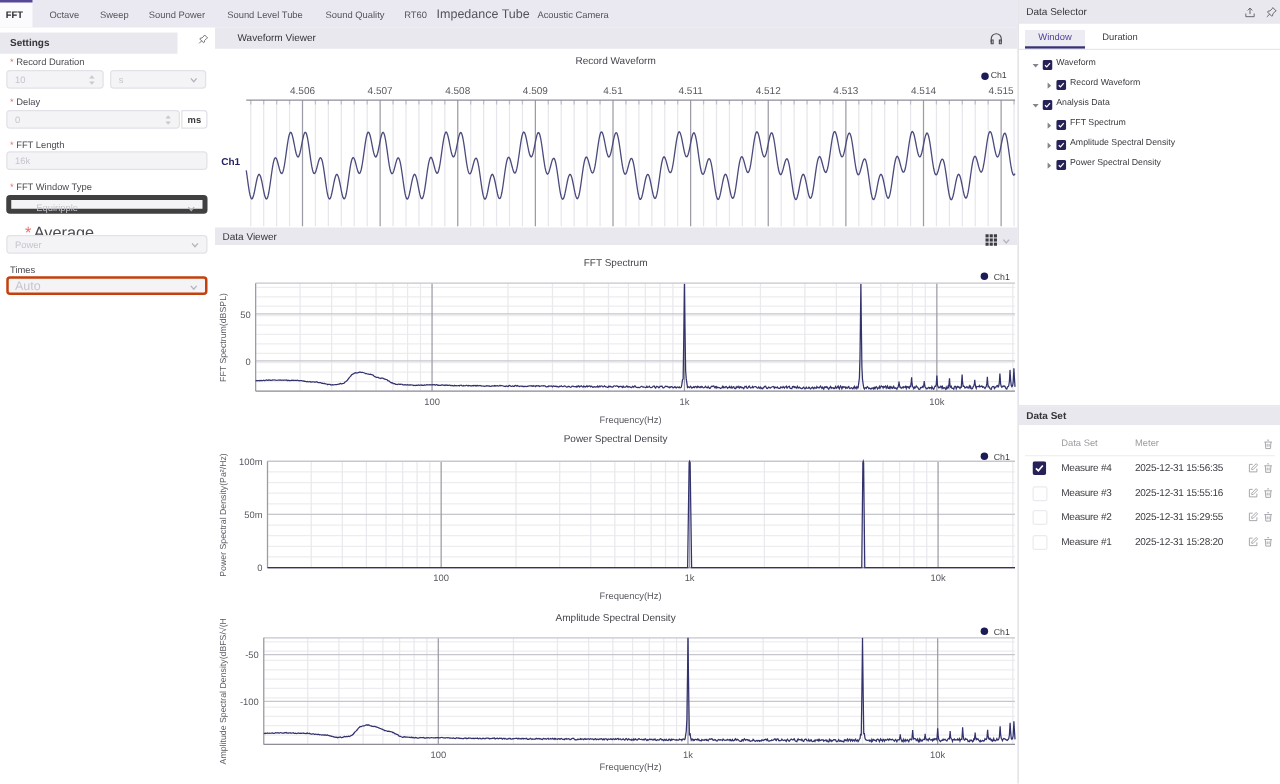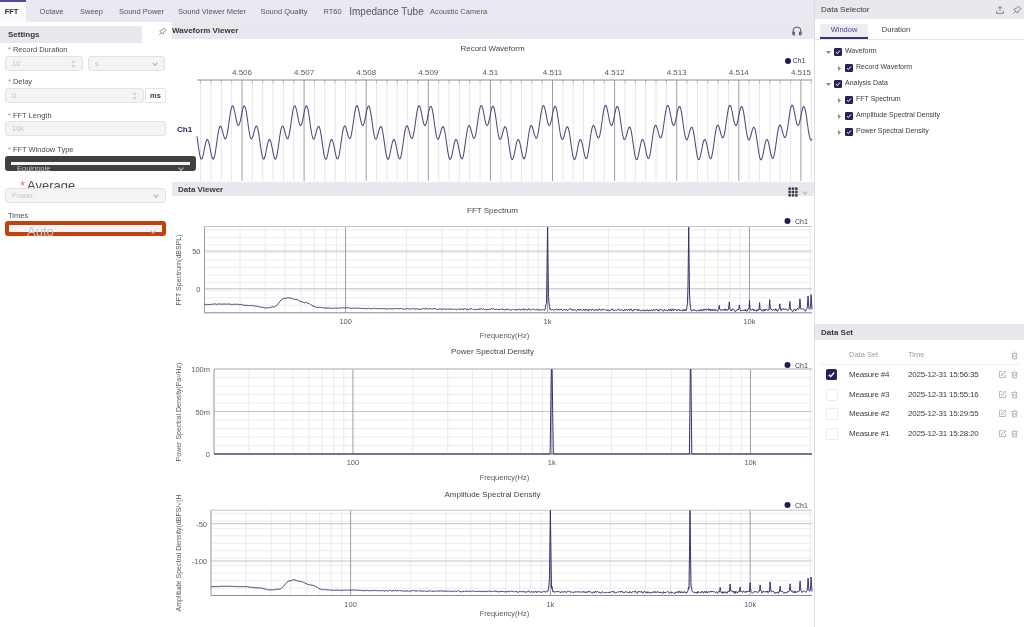--- a/index.html
+++ b/index.html
@@ -8,21 +8,21 @@
 <div style="position:absolute;top:0;left:51.5px;width:0;height:22px;line-height:23px;overflow:visible">
     <span style="position:absolute;transform:translateX(-50%);font-size:7.5px;color:#55545c;font-weight:400;white-space:nowrap">Octave</span>
   </div>
 <div style="position:absolute;top:0;left:91.5px;width:0;height:22px;line-height:23px;overflow:visible">
     <span style="position:absolute;transform:translateX(-50%);font-size:7.5px;color:#55545c;font-weight:400;white-space:nowrap">Sweep</span>
   </div>
 <div style="position:absolute;top:0;left:141.5px;width:0;height:22px;line-height:23px;overflow:visible">
     <span style="position:absolute;transform:translateX(-50%);font-size:7.5px;color:#55545c;font-weight:400;white-space:nowrap">Sound Power</span>
   </div>
 <div style="position:absolute;top:0;left:212px;width:0;height:22px;line-height:23px;overflow:visible">
-    <span style="position:absolute;transform:translateX(-50%);font-size:7.5px;color:#55545c;font-weight:400;white-space:nowrap">Sound Viewer Meter</span>
+    <span style="position:absolute;transform:translateX(-50%);font-size:7.5px;color:#55545c;font-weight:400;white-space:nowrap">Sound Level Tube</span>
   </div>
 <div style="position:absolute;top:0;left:284px;width:0;height:22px;line-height:23px;overflow:visible">
     <span style="position:absolute;transform:translateX(-50%);font-size:7.5px;color:#55545c;font-weight:400;white-space:nowrap">Sound Quality</span>
   </div>
 <div style="position:absolute;top:0;left:332.5px;width:0;height:22px;line-height:23px;overflow:visible">
     <span style="position:absolute;transform:translateX(-50%);font-size:7.5px;color:#55545c;font-weight:400;white-space:nowrap">RT60</span>
   </div>
 <div style="position:absolute;top:0;left:386.5px;width:0;height:22px;line-height:23px;overflow:visible">
     <span style="position:absolute;transform:translateX(-50%);font-size:10px;color:#55545c;font-weight:400;white-space:nowrap">Impedance Tube</span>
   </div>
@@ -52,38 +52,38 @@
 <div style="position:absolute;left:5px;top:88px;width:139px;height:15px;background:#f4f3f6;border:1px solid #e2e1e8;border-radius:3px;box-sizing:border-box;font-size:7.5px;color:#c6c5cd;line-height:13px;padding-left:6px">0<span style="position:absolute;right:5px;top:2px">
       <svg width="7" height="10" viewBox="0 0 10 16" fill="#c9c8d0">
         <path d="M1.5 6 5 2 8.5 6z"></path>
         <path d="M1.5 10 5 14 8.5 10z"></path>
       </svg>
     </span></div>
 <div style="position:absolute;left:145px;top:88px;width:21px;height:15px;background:#fff;border:1px solid #e2e1e8;border-radius:0 3px 3px 0;box-sizing:border-box;font-size:7.5px;color:#3a393f;font-weight:700;text-align:center;line-height:13px">ms</div>
 <div style="position:absolute;left:8px;top:111px;font-size:7.5px;color:#4b4a52"><span style="color:#ec6a6e;margin-right:2px">*</span>FFT Length</div>
 <div style="position:absolute;left:5px;top:121px;width:161px;height:15px;background:#f4f3f6;border:1px solid #e2e1e8;border-radius:3px;box-sizing:border-box;font-size:7.5px;color:#c6c5cd;line-height:13px;padding-left:6px">16k</div>
 <div style="position:absolute;left:8px;top:145px;font-size:7.5px;color:#4b4a52"><span style="color:#ec6a6e;margin-right:2px">*</span>FFT Window Type</div>
-<div style="position:absolute;left:5px;top:156px;width:191px;height:15px;background:#f4f3f6;border:6px solid #404040;border-radius:3px;box-sizing:border-box;font-size:7.5px;color:#c6c5cd;line-height:13px;padding-left:6px">Equiripple<span style="position:absolute;right:5px;top:3px">
+<div style="position:absolute;left:5px;top:156px;width:161px;height:15px;background:#f4f3f6;border:4px solid #404040;border-radius:3px;box-sizing:border-box;font-size:7.5px;color:#c6c5cd;line-height:13px;padding-left:20px">Equiripple<span style="position:absolute;right:5px;top:3px">
       <svg width="8" height="8" viewBox="0 0 12 12" fill="none" stroke="#b5b4bd" stroke-width="1.6">
         <path d="M2.5 4 6 8 9.5 4"></path>
       </svg>
     </span></div>
 <div style="position:absolute;left:20px;top:178px;font-size:13px;color:#4b4a52"><span style="color:#ec6a6e;margin-right:2px">*</span>Average</div>
 <div style="position:absolute;left:5px;top:188px;width:161px;height:15px;background:#f4f3f6;border:1px solid #e2e1e8;border-radius:3px;box-sizing:border-box;font-size:7.5px;color:#c6c5cd;line-height:13px;padding-left:6px">Power<span style="position:absolute;right:5px;top:3px">
       <svg width="8" height="8" viewBox="0 0 12 12" fill="none" stroke="#b5b4bd" stroke-width="1.6">
         <path d="M2.5 4 6 8 9.5 4"></path>
       </svg>
     </span></div>
 <div style="position:absolute;left:8px;top:211px;font-size:7.5px;color:#4b4a52">Times</div>
-<div style="position:absolute;left:5px;top:221px;width:161px;height:15px;background:#f4f3f6;border:4px solid #c2410c;border-radius:3px;box-sizing:border-box;font-size:13px;color:#c6c5cd;line-height:13px;padding-left:18px">Auto<span style="position:absolute;right:5px;top:3px">
+<div style="position:absolute;left:5px;top:221px;width:161px;height:15px;background:#f4f3f6;border:2px solid #c2410c;border-radius:3px;box-sizing:border-box;font-size:10px;color:#c6c5cd;line-height:13px;padding-left:5px">Auto<span style="position:absolute;right:5px;top:3px">
       <svg width="8" height="8" viewBox="0 0 12 12" fill="none" stroke="#b5b4bd" stroke-width="1.6">
         <path d="M2.5 4 6 8 9.5 4"></path>
       </svg>
     </span></div>
-<div class="hdr" style="left:172px;top:22px;width:642px;height:17px;line-height:18px"><span style="margin-left:0;font-weight:700">Waveform Viewer</span></div>
+<div class="hdr" style="left:172px;top:22px;width:642px;height:17px;line-height:18px"><span style="margin-left:18px;font-weight:400">Waveform Viewer</span></div>
 <div style="position:absolute;left:791px;top:25px">
     <svg width="12" height="12" viewBox="0 0 24 24" fill="none" stroke="#4c4b53" stroke-width="1.8">
       <path d="M4 18v-6a8 8 0 0 1 16 0v6"></path>
       <path d="M4 14h3v6H4zM17 14h3v6h-3z"></path>
     </svg>
   </div>
 <div style="position:absolute;left:172px;top:38px;width:641px;height:144px">
     <svg width="641" height="144" viewBox="0 0 641 144" style="position:absolute;left:0;top:0">
       <line x1="28.60" y1="42.0" x2="28.60" y2="143.0" stroke="#e7e6ec" stroke-width="1"></line>
       <line x1="28.60" y1="42.0" x2="28.60" y2="45.5" stroke="#c0bfc8" stroke-width="1"></line>
@@ -208,21 +208,21 @@
       <text x="628.9" y="37" font-size="8" fill="#5a5962" text-anchor="middle" font-family="Liberation Sans, sans-serif">4.515</text>
       <path d="M25.0,98.3 L25.5,101.8 L26.0,105.4 L26.5,109.1 L27.0,112.5 L27.5,115.5 L28.0,117.9 L28.5,119.7 L29.0,120.8 L29.5,121.1 L30.0,120.7 L30.5,119.5 L31.0,117.8 L31.5,115.6 L32.0,113.1 L32.5,110.5 L33.0,107.9 L33.5,105.6 L34.0,103.7 L34.5,102.4 L35.0,101.6 L35.5,101.6 L36.0,102.2 L36.5,103.4 L37.0,105.2 L37.5,107.4 L38.0,110.0 L38.5,112.6 L39.0,115.1 L39.5,117.4 L40.0,119.3 L40.5,120.5 L41.0,121.2 L41.5,121.0 L42.0,120.1 L42.5,118.5 L43.0,116.2 L43.5,113.3 L44.0,110.0 L44.5,106.4 L45.0,102.7 L45.5,99.2 L46.0,95.9 L46.5,93.1 L47.0,90.9 L47.5,89.3 L48.0,88.4 L48.5,88.2 L49.0,88.7 L49.5,89.8 L50.0,91.4 L50.5,93.2 L51.0,95.1 L51.5,97.0 L52.0,98.7 L52.5,100.0 L53.0,100.7 L53.5,100.8 L54.0,100.2 L54.5,98.9 L55.0,96.9 L55.5,94.3 L56.0,91.2 L56.5,87.8 L57.0,84.1 L57.5,80.5 L58.0,77.1 L58.5,74.0 L59.0,71.4 L59.5,69.5 L60.0,68.3 L60.5,67.9 L61.0,68.2 L61.5,69.2 L62.0,70.9 L62.5,73.0 L63.0,75.4 L63.5,78.0 L64.0,80.6 L64.5,83.0 L65.0,85.0 L65.5,86.4 L66.0,87.3 L66.5,87.5 L67.0,87.0 L67.5,85.9 L68.0,84.2 L68.5,82.0 L69.0,79.5 L69.5,76.9 L70.0,74.3 L70.5,72.0 L71.0,70.1 L71.5,68.7 L72.0,67.9 L72.5,67.9 L73.0,68.7 L73.5,70.2 L74.0,72.4 L74.5,75.2 L75.0,78.5 L75.5,82.0 L76.0,85.7 L76.5,89.3 L77.0,92.6 L77.5,95.5 L78.0,97.9 L78.5,99.6 L79.0,100.6 L79.5,100.8 L80.0,100.5 L80.5,99.5 L81.0,98.0 L81.5,96.2 L82.0,94.3 L82.5,92.3 L83.0,90.6 L83.5,89.3 L84.0,88.4 L84.5,88.2 L85.0,88.7 L85.5,89.8 L86.0,91.7 L86.5,94.2 L87.0,97.3 L87.5,100.7 L88.0,104.3 L88.5,107.9 L89.0,111.4 L89.5,114.6 L90.0,117.2 L90.5,119.3 L91.0,120.6 L91.5,121.2 L92.0,121.0 L92.5,120.1 L93.0,118.5 L93.5,116.4 L94.0,114.0 L94.5,111.4 L95.0,108.8 L95.5,106.4 L96.0,104.4 L96.5,102.8 L97.0,101.8 L97.5,101.5 L98.0,101.9 L98.5,102.9 L99.0,104.5 L99.5,106.6 L100.0,109.0 L100.5,111.6 L101.0,114.2 L101.5,116.6 L102.0,118.6 L102.5,120.1 L103.0,121.0 L103.5,121.1 L104.0,120.4 L104.5,119.1 L105.0,117.0 L105.5,114.2 L106.0,111.1 L106.5,107.5 L107.0,103.9 L107.5,100.3 L108.0,96.9 L108.5,93.9 L109.0,91.4 L109.5,89.6 L110.0,88.5 L110.5,88.1 L111.0,88.4 L111.5,89.2 L112.0,90.6 L112.5,92.4 L113.0,94.3 L113.5,96.3 L114.0,98.0 L114.5,99.5 L115.0,100.4 L115.5,100.7 L116.0,100.4 L116.5,99.3 L117.0,97.6 L117.5,95.2 L118.0,92.2 L118.5,88.9 L119.0,85.3 L119.5,81.7 L120.0,78.1 L120.5,74.9 L121.0,72.1 L121.5,70.0 L122.0,68.5 L122.5,67.8 L123.0,67.9 L123.5,68.7 L124.0,70.2 L124.5,72.1 L125.0,74.5 L125.5,77.1 L126.0,79.7 L126.5,82.2 L127.0,84.3 L127.5,86.0 L128.0,87.1 L128.5,87.5 L129.0,87.3 L129.5,86.3 L130.0,84.8 L130.5,82.8 L131.0,80.4 L131.5,77.9 L132.0,75.3 L132.5,72.8 L133.0,70.8 L133.5,69.2 L134.0,68.2 L134.5,67.9 L135.0,68.4 L135.5,69.7 L136.0,71.7 L136.5,74.3 L137.0,77.4 L137.5,80.9 L138.0,84.5 L138.5,88.2 L139.0,91.6 L139.5,94.7 L140.0,97.2 L140.5,99.2 L141.0,100.4 L141.5,101.0 L142.0,100.8 L142.5,100.0 L143.0,98.7 L143.5,97.0 L144.0,95.1 L144.5,93.1 L145.0,91.3 L145.5,89.8 L146.0,88.8 L146.5,88.3 L147.0,88.6 L147.5,89.5 L148.0,91.1 L148.5,93.4 L149.0,96.3 L149.5,99.6 L150.0,103.1 L150.5,106.8 L151.0,110.3 L151.5,113.6 L152.0,116.5 L152.5,118.7 L153.0,120.3 L153.5,121.1 L154.0,121.2 L154.5,120.5 L155.0,119.2 L155.5,117.3 L156.0,115.0 L156.5,112.4 L157.0,109.8 L157.5,107.3 L158.0,105.1 L158.5,103.3 L159.0,102.1 L159.5,101.5 L160.0,101.7 L160.5,102.4 L161.0,103.9 L161.5,105.8 L162.0,108.1 L162.5,110.7 L163.0,113.3 L163.5,115.7 L164.0,117.9 L164.5,119.6 L165.0,120.7 L165.5,121.0 L166.0,120.7 L166.5,119.5 L167.0,117.7 L167.5,115.2 L168.0,112.1 L168.5,108.7 L169.0,105.1 L169.5,101.4 L170.0,97.9 L170.5,94.8 L171.0,92.1 L171.5,90.1 L172.0,88.7 L172.5,88.0 L173.0,88.0 L173.5,88.7 L174.0,90.0 L174.5,91.6 L175.0,93.5 L175.5,95.4 L176.0,97.3 L176.5,98.9 L177.0,100.0 L177.5,100.6 L178.0,100.5 L178.5,99.7 L179.0,98.1 L179.5,96.0 L180.0,93.2 L180.5,90.0 L181.0,86.5 L181.5,82.8 L182.0,79.2 L182.5,75.9 L183.0,73.0 L183.5,70.6 L184.0,68.9 L184.5,67.9 L185.0,67.7 L185.5,68.3 L186.0,69.5 L186.5,71.3 L187.0,73.6 L187.5,76.1 L188.0,78.8 L188.5,81.3 L189.0,83.6 L189.5,85.4 L190.0,86.7 L190.5,87.4 L191.0,87.4 L191.5,86.7 L192.0,85.4 L192.5,83.6 L193.0,81.3 L193.5,78.8 L194.0,76.2 L194.5,73.7 L195.0,71.5 L195.5,69.7 L196.0,68.5 L196.5,68.0 L197.0,68.2 L197.5,69.3 L198.0,71.0 L198.5,73.4 L199.0,76.4 L199.5,79.7 L200.0,83.4 L200.5,87.0 L201.0,90.5 L201.5,93.8 L202.0,96.5 L202.5,98.7 L203.0,100.2 L203.5,101.0 L204.0,101.1 L204.5,100.5 L205.0,99.4 L205.5,97.8 L206.0,95.9 L206.5,94.0 L207.0,92.1 L207.5,90.4 L208.0,89.2 L208.5,88.6 L209.0,88.5 L209.5,89.2 L210.0,90.6 L210.5,92.7 L211.0,95.3 L211.5,98.5 L212.0,102.0 L212.5,105.6 L213.0,109.2 L213.5,112.6 L214.0,115.6 L214.5,118.1 L215.0,119.9 L215.5,121.0 L216.0,121.3 L216.5,120.9 L217.0,119.8 L217.5,118.0 L218.0,115.9 L218.5,113.4 L219.0,110.7 L219.5,108.2 L220.0,105.8 L220.5,103.9 L221.0,102.5 L221.5,101.7 L222.0,101.5 L222.5,102.1 L223.0,103.3 L223.5,105.0 L224.0,107.2 L224.5,109.7 L225.0,112.3 L225.5,114.8 L226.0,117.1 L226.5,119.0 L227.0,120.3 L227.5,120.9 L228.0,120.8 L228.5,119.9 L229.0,118.3 L229.5,116.0 L230.0,113.1 L230.5,109.8 L231.0,106.2 L231.5,102.6 L232.0,99.0 L232.5,95.7 L233.0,92.9 L233.5,90.6 L234.0,88.9 L234.5,88.0 L235.0,87.8 L235.5,88.3 L236.0,89.3 L236.5,90.8 L237.0,92.7 L237.5,94.6 L238.0,96.5 L238.5,98.2 L239.0,99.5 L239.5,100.3 L240.0,100.4 L240.5,99.9 L241.0,98.6 L241.5,96.7 L242.0,94.1 L242.5,91.0 L243.0,87.6 L243.5,84.0 L244.0,80.4 L244.5,76.9 L245.0,73.8 L245.5,71.2 L246.0,69.3 L246.5,68.1 L247.0,67.6 L247.5,67.9 L248.0,68.9 L248.5,70.6 L249.0,72.7 L249.5,75.2 L250.0,77.8 L250.5,80.4 L251.0,82.8 L251.5,84.8 L252.0,86.3 L252.5,87.2 L253.0,87.5 L253.5,87.1 L254.0,86.0 L254.5,84.3 L255.0,82.2 L255.5,79.8 L256.0,77.2 L256.5,74.6 L257.0,72.3 L257.5,70.3 L258.0,68.9 L258.5,68.2 L259.0,68.2 L259.5,68.9 L260.0,70.4 L260.5,72.6 L261.0,75.4 L261.5,78.6 L262.0,82.2 L262.5,85.9 L263.0,89.5 L263.5,92.8 L264.0,95.7 L264.5,98.1 L265.0,99.9 L265.5,100.9 L266.0,101.3 L266.5,100.9 L267.0,100.0 L267.5,98.5 L268.0,96.7 L268.5,94.8 L269.0,92.9 L269.5,91.1 L270.0,89.7 L270.5,88.9 L271.0,88.6 L271.5,89.0 L272.0,90.2 L272.5,92.0 L273.0,94.5 L273.5,97.5 L274.0,100.8 L274.5,104.4 L275.0,108.1 L275.5,111.6 L276.0,114.7 L276.5,117.4 L277.0,119.5 L277.5,120.8 L278.0,121.4 L278.5,121.2 L279.0,120.3 L279.5,118.8 L280.0,116.7 L280.5,114.3 L281.0,111.7 L281.5,109.1 L282.0,106.6 L282.5,104.5 L283.0,102.9 L283.5,101.9 L284.0,101.5 L284.5,101.8 L285.0,102.8 L285.5,104.3 L286.0,106.4 L286.5,108.8 L287.0,111.3 L287.5,113.9 L288.0,116.3 L288.5,118.3 L289.0,119.8 L289.5,120.7 L290.0,120.9 L290.5,120.2 L291.0,118.9 L291.5,116.8 L292.0,114.1 L292.5,110.9 L293.0,107.4 L293.5,103.7 L294.0,100.1 L294.5,96.7 L295.0,93.7 L295.5,91.2 L296.0,89.3 L296.5,88.1 L297.0,87.7 L297.5,87.9 L298.0,88.8 L298.5,90.1 L299.0,91.9 L299.5,93.8 L300.0,95.7 L300.5,97.5 L301.0,99.0 L301.5,100.0 L302.0,100.3 L302.5,100.0 L303.0,99.0 L303.5,97.3 L304.0,94.9 L304.5,92.0 L305.0,88.7 L305.5,85.1 L306.0,81.5 L306.5,78.0 L307.0,74.8 L307.5,72.0 L308.0,69.8 L308.5,68.3 L309.0,67.6 L309.5,67.7 L310.0,68.4 L310.5,69.9 L311.0,71.9 L311.5,74.2 L312.0,76.8 L312.5,79.5 L313.0,82.0 L313.5,84.1 L314.0,85.9 L314.5,87.0 L315.0,87.5 L315.5,87.3 L316.0,86.4 L316.5,85.0 L317.0,83.0 L317.5,80.7 L318.0,78.1 L318.5,75.6 L319.0,73.1 L319.5,71.0 L320.0,69.4 L320.5,68.4 L321.0,68.2 L321.5,68.6 L322.0,69.9 L322.5,71.9 L323.0,74.5 L323.5,77.6 L324.0,81.0 L324.5,84.7 L325.0,88.3 L325.5,91.8 L326.0,94.9 L326.5,97.5 L327.0,99.5 L327.5,100.8 L328.0,101.4 L328.5,101.2 L329.0,100.5 L329.5,99.2 L330.0,97.5 L330.5,95.6 L331.0,93.7 L331.5,91.8 L332.0,90.3 L332.5,89.2 L333.0,88.8 L333.5,88.9 L334.0,89.8 L334.5,91.4 L335.0,93.7 L335.5,96.5 L336.0,99.7 L336.5,103.3 L337.0,106.9 L337.5,110.5 L338.0,113.8 L338.5,116.6 L339.0,118.9 L339.5,120.5 L340.0,121.4 L340.5,121.4 L341.0,120.8 L341.5,119.4 L342.0,117.5 L342.5,115.2 L343.0,112.7 L343.5,110.0 L344.0,107.5 L344.5,105.2 L345.0,103.4 L345.5,102.2 L346.0,101.5 L346.5,101.6 L347.0,102.3 L347.5,103.7 L348.0,105.6 L348.5,107.9 L349.0,110.4 L349.5,113.0 L350.0,115.4 L350.5,117.6 L351.0,119.3 L351.5,120.4 L352.0,120.8 L352.5,120.5 L353.0,119.3 L353.5,117.5 L354.0,115.0 L354.5,112.0 L355.0,108.5 L355.5,104.9 L356.0,101.2 L356.5,97.7 L357.0,94.5 L357.5,91.8 L358.0,89.7 L358.5,88.3 L359.0,87.6 L359.5,87.6 L360.0,88.3 L360.5,89.5 L361.0,91.1 L361.5,93.0 L362.0,94.9 L362.5,96.8 L363.0,98.4 L363.5,99.5 L364.0,100.1 L364.5,100.1 L365.0,99.3 L365.5,97.9 L366.0,95.7 L366.5,93.0 L367.0,89.8 L367.5,86.3 L368.0,82.7 L368.5,79.1 L369.0,75.7 L369.5,72.8 L370.0,70.4 L370.5,68.7 L371.0,67.7 L371.5,67.5 L372.0,68.0 L372.5,69.3 L373.0,71.1 L373.5,73.3 L374.0,75.9 L374.5,78.5 L375.0,81.1 L375.5,83.4 L376.0,85.3 L376.5,86.7 L377.0,87.4 L377.5,87.5 L378.0,86.8 L378.5,85.6 L379.0,83.8 L379.5,81.6 L380.0,79.1 L380.5,76.5 L381.0,74.0 L381.5,71.8 L382.0,70.0 L382.5,68.8 L383.0,68.3 L383.5,68.5 L384.0,69.5 L384.5,71.2 L385.0,73.6 L385.5,76.5 L386.0,79.9 L386.5,83.5 L387.0,87.2 L387.5,90.7 L388.0,94.0 L388.5,96.8 L389.0,99.0 L389.5,100.5 L390.0,101.4 L390.5,101.5 L391.0,101.0 L391.5,99.8 L392.0,98.3 L392.5,96.4 L393.0,94.5 L393.5,92.6 L394.0,90.9 L394.5,89.7 L395.0,89.0 L395.5,88.9 L396.0,89.6 L396.5,90.9 L397.0,92.9 L397.5,95.6 L398.0,98.7 L398.5,102.1 L399.0,105.8 L399.5,109.4 L400.0,112.8 L400.5,115.8 L401.0,118.3 L401.5,120.1 L402.0,121.2 L402.5,121.6 L403.0,121.2 L403.5,120.0 L404.0,118.3 L404.5,116.1 L405.0,113.6 L405.5,111.0 L406.0,108.4 L406.5,106.0 L407.0,104.0 L407.5,102.5 L408.0,101.7 L408.5,101.5 L409.0,102.0 L409.5,103.1 L410.0,104.9 L410.5,107.0 L411.0,109.5 L411.5,112.0 L412.0,114.5 L412.5,116.8 L413.0,118.7 L413.5,120.0 L414.0,120.7 L414.5,120.6 L415.0,119.7 L415.5,118.1 L416.0,115.8 L416.5,113.0 L417.0,109.7 L417.5,106.1 L418.0,102.4 L418.5,98.8 L419.0,95.5 L419.5,92.6 L420.0,90.3 L420.5,88.6 L421.0,87.6 L421.5,87.4 L422.0,87.8 L422.5,88.9 L423.0,90.3 L423.5,92.2 L424.0,94.1 L424.5,96.0 L425.0,97.7 L425.5,99.1 L426.0,99.9 L426.5,100.0 L427.0,99.5 L427.5,98.3 L428.0,96.4 L428.5,93.9 L429.0,90.8 L429.5,87.4 L430.0,83.8 L430.5,80.2 L431.0,76.8 L431.5,73.7 L432.0,71.1 L432.5,69.1 L433.0,67.9 L433.5,67.4 L434.0,67.7 L434.5,68.7 L435.0,70.3 L435.5,72.4 L436.0,74.9 L436.5,77.6 L437.0,80.2 L437.5,82.6 L438.0,84.7 L438.5,86.2 L439.0,87.2 L439.5,87.5 L440.0,87.1 L440.5,86.1 L441.0,84.5 L441.5,82.4 L442.0,80.0 L442.5,77.4 L443.0,74.9 L443.5,72.6 L444.0,70.6 L444.5,69.2 L445.0,68.4 L445.5,68.4 L446.0,69.1 L446.5,70.6 L447.0,72.8 L447.5,75.6 L448.0,78.8 L448.5,82.4 L449.0,86.0 L449.5,89.6 L450.0,93.0 L450.5,96.0 L451.0,98.4 L451.5,100.2 L452.0,101.3 L452.5,101.7 L453.0,101.4 L453.5,100.4 L454.0,99.0 L454.5,97.3 L455.0,95.3 L455.5,93.4 L456.0,91.6 L456.5,90.2 L457.0,89.3 L457.5,89.0 L458.0,89.4 L458.5,90.5 L459.0,92.3 L459.5,94.7 L460.0,97.7 L460.5,101.0 L461.0,104.6 L461.5,108.2 L462.0,111.7 L462.5,114.9 L463.0,117.6 L463.5,119.6 L464.0,121.0 L464.5,121.6 L465.0,121.5 L465.5,120.6 L466.0,119.0 L466.5,117.0 L467.0,114.6 L467.5,111.9 L468.0,109.3 L468.5,106.8 L469.0,104.7 L469.5,103.0 L470.0,101.9 L470.5,101.5 L471.0,101.7 L471.5,102.7 L472.0,104.2 L472.5,106.2 L473.0,108.5 L473.5,111.1 L474.0,113.6 L474.5,116.0 L475.0,118.0 L475.5,119.5 L476.0,120.4 L476.5,120.6 L477.0,120.0 L477.5,118.7 L478.0,116.6 L478.5,113.9 L479.0,110.7 L479.5,107.2 L480.0,103.6 L480.5,99.9 L481.0,96.5 L481.5,93.4 L482.0,90.9 L482.5,89.0 L483.0,87.8 L483.5,87.3 L484.0,87.5 L484.5,88.3 L485.0,89.6 L485.5,91.4 L486.0,93.3 L486.5,95.2 L487.0,97.0 L487.5,98.5 L488.0,99.5 L488.5,99.9 L489.0,99.7 L489.5,98.7 L490.0,97.0 L490.5,94.7 L491.0,91.8 L491.5,88.5 L492.0,85.0 L492.5,81.4 L493.0,77.8 L493.5,74.6 L494.0,71.8 L494.5,69.6 L495.0,68.1 L495.5,67.4 L496.0,67.4 L496.5,68.2 L497.0,69.6 L497.5,71.6 L498.0,74.0 L498.5,76.6 L499.0,79.2 L499.5,81.8 L500.0,84.0 L500.5,85.7 L501.0,86.9 L501.5,87.5 L502.0,87.4 L502.5,86.6 L503.0,85.1 L503.5,83.2 L504.0,80.9 L504.5,78.4 L505.0,75.8 L505.5,73.4 L506.0,71.3 L506.5,69.7 L507.0,68.7 L507.5,68.4 L508.0,68.9 L508.5,70.1 L509.0,72.0 L509.5,74.6 L510.0,77.7 L510.5,81.2 L511.0,84.9 L511.5,88.5 L512.0,92.0 L512.5,95.1 L513.0,97.8 L513.5,99.8 L514.0,101.1 L514.5,101.8 L515.0,101.7 L515.5,101.0 L516.0,99.7 L516.5,98.0 L517.0,96.1 L517.5,94.2 L518.0,92.3 L518.5,90.8 L519.0,89.7 L519.5,89.2 L520.0,89.3 L520.5,90.1 L521.0,91.7 L521.5,93.9 L522.0,96.7 L522.5,99.9 L523.0,103.4 L523.5,107.1 L524.0,110.6 L524.5,113.9 L525.0,116.8 L525.5,119.1 L526.0,120.7 L526.5,121.6 L527.0,121.7 L527.5,121.0 L528.0,119.7 L528.5,117.8 L529.0,115.5 L529.5,112.9 L530.0,110.2 L530.5,107.7 L531.0,105.4 L531.5,103.5 L532.0,102.2 L532.5,101.6 L533.0,101.6 L533.5,102.2 L534.0,103.6 L534.5,105.4 L535.0,107.6 L535.5,110.1 L536.0,112.7 L536.5,115.1 L537.0,117.3 L537.5,119.0 L538.0,120.1 L538.5,120.6 L539.0,120.2 L539.5,119.1 L540.0,117.3 L540.5,114.8 L541.0,111.8 L541.5,108.4 L542.0,104.7 L542.5,101.1 L543.0,97.5 L543.5,94.3 L544.0,91.6 L544.5,89.4 L545.0,88.0 L545.5,87.2 L546.0,87.2 L546.5,87.8 L547.0,89.0 L547.5,90.6 L548.0,92.5 L548.5,94.4 L549.0,96.3 L549.5,97.9 L550.0,99.1 L550.5,99.7 L551.0,99.7 L551.5,99.0 L552.0,97.6 L552.5,95.5 L553.0,92.8 L553.5,89.6 L554.0,86.1 L554.5,82.5 L555.0,78.9 L555.5,75.6 L556.0,72.6 L556.5,70.2 L557.0,68.5 L557.5,67.5 L558.0,67.3 L558.5,67.8 L559.0,69.0 L559.5,70.8 L560.0,73.1 L560.5,75.6 L561.0,78.3 L561.5,80.9 L562.0,83.2 L562.5,85.2 L563.0,86.6 L563.5,87.4 L564.0,87.5 L564.5,86.9 L565.0,85.7 L565.5,84.0 L566.0,81.8 L566.5,79.3 L567.0,76.8 L567.5,74.3 L568.0,72.1 L568.5,70.3 L569.0,69.1 L569.5,68.5 L570.0,68.7 L570.5,69.7 L571.0,71.4 L571.5,73.8 L572.0,76.7 L572.5,80.1 L573.0,83.7 L573.5,87.4 L574.0,90.9 L574.5,94.2 L575.0,97.0 L575.5,99.3 L576.0,100.9 L576.5,101.8 L577.0,101.9 L577.5,101.4 L578.0,100.3 L578.5,98.8 L579.0,97.0 L579.5,95.0 L580.0,93.1 L580.5,91.4 L581.0,90.2 L581.5,89.4 L582.0,89.3 L582.5,89.9 L583.0,91.2 L583.5,93.2 L584.0,95.8 L584.5,98.9 L585.0,102.3 L585.5,105.9 L586.0,109.5 L586.5,112.9 L587.0,115.9 L587.5,118.4 L588.0,120.3 L588.5,121.4 L589.0,121.8 L589.5,121.4 L590.0,120.3 L590.5,118.6 L591.0,116.4 L591.5,113.9 L592.0,111.2 L592.5,108.6 L593.0,106.2 L593.5,104.1 L594.0,102.6 L594.5,101.7 L595.0,101.5 L595.5,101.9 L596.0,103.0 L596.5,104.7 L597.0,106.8 L597.5,109.2 L598.0,111.7 L598.5,114.3 L599.0,116.5 L599.5,118.4 L600.0,119.7 L600.5,120.4 L601.0,120.3 L601.5,119.5 L602.0,117.9 L602.5,115.7 L603.0,112.8 L603.5,109.5 L604.0,105.9 L604.5,102.2 L605.0,98.6 L605.5,95.3 L606.0,92.3 L606.5,90.0 L607.0,88.3 L607.5,87.3 L608.0,87.0 L608.5,87.4 L609.0,88.4 L609.5,89.8 L610.0,91.6 L610.5,93.6 L611.0,95.5 L611.5,97.2 L612.0,98.6 L612.5,99.4 L613.0,99.7 L613.5,99.2 L614.0,98.0 L614.5,96.1 L615.0,93.6 L615.5,90.6 L616.0,87.3 L616.5,83.7 L617.0,80.1 L617.5,76.6 L618.0,73.5 L618.5,70.9 L619.0,68.9 L619.5,67.7 L620.0,67.2 L620.5,67.5 L621.0,68.4 L621.5,70.1 L622.0,72.2 L622.5,74.7 L623.0,77.3 L623.5,80.0 L624.0,82.4 L624.5,84.5 L625.0,86.2 L625.5,87.2 L626.0,87.5 L626.5,87.2 L627.0,86.2 L627.5,84.7 L628.0,82.6 L628.5,80.3 L629.0,77.7 L629.5,75.2 L630.0,72.9 L630.5,70.9 L631.0,69.5 L631.5,68.7 L632.0,68.6 L632.5,69.3 L633.0,70.8 L633.5,73.0 L634.0,75.7 L634.5,79.0 L635.0,82.5 L635.5,86.2 L636.0,89.8 L636.5,93.2 L637.0,96.2 L637.5,98.7 L638.0,100.5 L638.5,101.7 L639.0,102.1 L639.5,101.8 L640.0,100.9" fill="none" stroke="#4a4a7d" stroke-width="1.05"></path>
       <circle cx="968" cy="0" r="0" fill="none"></circle>
     </svg>
     <div style="position:absolute;left:0;top:6px;width:641px;text-align:center;font-size:8px;color:#45444c">Record Waveform</div>
     <div style="position:absolute;left:792px;top:0"></div>
     <div style="position:absolute;left:5px;top:87px;font-size:8px;font-weight:700;color:#23235f">Ch1</div>
     <div style="position:absolute;left:613px;top:20px;width:6px;height:6px;border-radius:50%;background:#1b1b56"></div>
     <div style="position:absolute;left:620.5px;top:18.5px;font-size:7px;color:#3c3b42">Ch1</div>
   </div>
-<div class="hdr" style="left:172px;top:182px;width:642px;height:14px;line-height:15px"><span style="margin-left:6px;font-weight:700">Data Viewer</span></div>
+<div class="hdr" style="left:172px;top:182px;width:642px;height:14px;line-height:15px"><span style="margin-left:6px;font-weight:400">Data Viewer</span></div>
 <div style="position:absolute;left:788px;top:187px">
     <svg width="10" height="10" viewBox="0 0 24 24" fill="#3c3b43">
       <rect x="1" y="1" width="6" height="6"></rect>
       <rect x="9" y="1" width="6" height="6"></rect>
       <rect x="17" y="1" width="6" height="6"></rect>
       <rect x="1" y="9" width="6" height="6"></rect>
       <rect x="9" y="9" width="6" height="6"></rect>
       <rect x="17" y="9" width="6" height="6"></rect>
       <rect x="1" y="17" width="6" height="6"></rect>
       <rect x="9" y="17" width="6" height="6"></rect>
@@ -503,21 +503,21 @@
 <div style="position:absolute;left:845px;top:128px">
     <svg width="8" height="8" viewBox="0 0 24 24">
       <rect width="24" height="24" rx="4" fill="#262157"></rect>
       <path d="M6 12.5 10.2 16.5 18 7.5" stroke="#fff" stroke-width="3" fill="none"></path>
     </svg>
   </div>
 <div style="position:absolute;left:856px;top:127px;font-size:7px;color:#39383f">Power Spectral Density</div>
 <div style="position:absolute;left:815px;top:324px;width:209px;height:1px;background:#e7e6ec"></div>
 <div class="hdr" style="left:815px;top:325px;width:209px;height:15px;line-height:16px"><span style="margin-left:6px;font-weight:700">Data Set</span></div>
 <div style="position:absolute;left:849px;top:350px;font-size:7.5px;color:#9b9aa2">Data Set</div>
-<div style="position:absolute;left:908px;top:350px;font-size:7.5px;color:#9b9aa2">Time</div>
+<div style="position:absolute;left:908px;top:350px;font-size:7.5px;color:#9b9aa2">Meter</div>
 <div style="position:absolute;left:1010px;top:350.5px">
     <svg width="9" height="9" viewBox="0 0 24 24" fill="none" stroke="#a2a1a9" stroke-width="2">
       <path d="M4 7h16M10 3h4M6 7l1 14h10l1-14M10 11v6M14 11v6"></path>
     </svg>
   </div>
 <div style="position:absolute;left:820px;top:364px;width:200px;height:1px;background:#f0eff4"></div>
 <div style="position:absolute;left:826px;top:369px">
     <svg width="11" height="11" viewBox="0 0 24 24">
       <rect width="24" height="24" rx="4" fill="#262157"></rect>
       <path d="M6 12.5 10.2 16.5 18 7.5" stroke="#fff" stroke-width="3" fill="none"></path>

